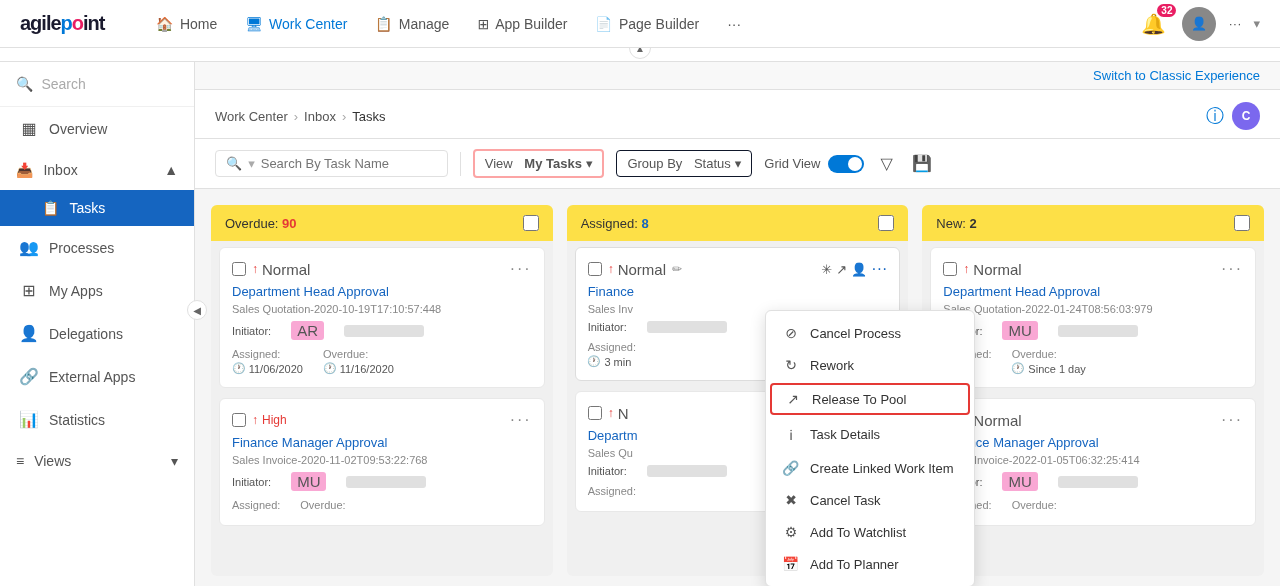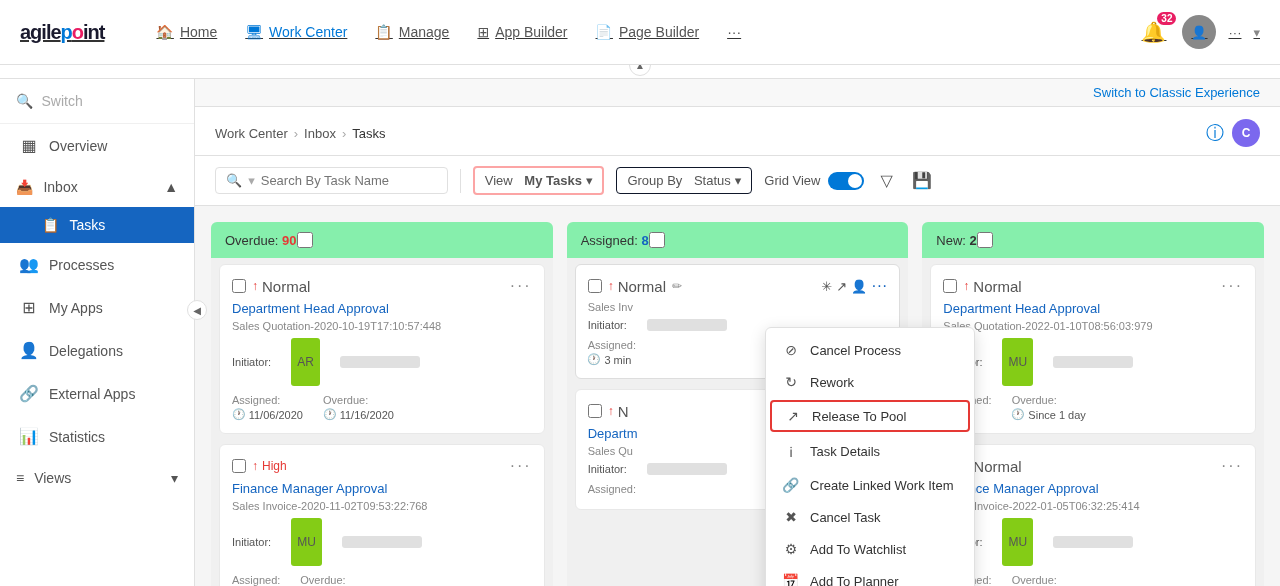--- a/index.html
+++ b/index.html
@@ -1,29 +1,28 @@
 <!DOCTYPE html>
 <html><head>
   <meta charset="utf-8">
   <style>
     * { box-sizing: border-box; margin: 0; padding: 0; }
     body { font-family: -apple-system, BlinkMacSystemFont, 'Segoe UI', sans-serif; font-size: 13px; color: #333; background: #f5f5f5; overflow: hidden; }
 
     
     .top-nav {
-      height: 65px;
+      height: 48px;
       background: #fff;
       border-bottom: 1px solid #e0e0e0;
       display: flex;
       align-items: center;
       padding: 0 20px;
       gap: 30px;
       position: relative;
       z-index: 100;
-      text-decoration: underline;
     }
     .logo { display: flex; align-items: center; margin-right: 10px; }
     .nav-items { display: flex; align-items: center; gap: 4px; flex: 1; }
     .nav-item {
       display: flex; align-items: center; gap: 6px;
       padding: 6px 12px; border-radius: 4px;
       cursor: pointer; color: #555; font-size: 14px; white-space: nowrap;
       text-decoration: none;
     }
     .nav-item.active { color: #0078d7; }
@@ -139,42 +138,42 @@
       flex: 1; display: flex; gap: 0; overflow: hidden;
       padding: 16px; background: #f5f5f5;
     }
     .kanban-col {
       flex: 1; display: flex; flex-direction: column;
       background: #f0f0f0; border-radius: 6px; margin-right: 14px;
       min-width: 0; overflow: hidden;
     }
     .kanban-col:last-child { margin-right: 0; }
     .kanban-header {
-      display: flex; align-items: center; justify-content: flex-start;
-      padding: 10px 14px; background: #86efac;
+      display: flex; align-items: center; justify-content: space-between;
+      padding: 10px 14px; background: #fde047;
     }
     .kanban-cards { flex: 1; overflow-y: auto; padding: 6px 8px; }
     .kanban-checkbox { width: 16px; height: 16px; border: 1px solid #aaa; cursor: pointer; }
 
     
     .task-card {
       background: #fff; border-radius: 6px; padding: 12px;
       margin-bottom: 10px; border: 1px solid #e8e8e8; position: relative;
     }
     .card-header { display: flex; align-items: center; justify-content: space-between; margin-bottom: 6px; }
     .card-priority { display: flex; align-items: center; gap: 4px; font-size: 12px; }
     .priority-up { color: #e53935; }
     .priority-high { color: #e53935; font-size: 12px; }
     .priority-normal { color: #555; font-size: 15px; }
     .card-menu { color: #888; cursor: pointer; font-size: 16px; letter-spacing: 2px; }
     .card-checkbox { width: 14px; height: 14px; border: 1px solid #aaa; cursor: pointer; }
     .card-title { color: #1565c0; font-size: 13px; font-weight: 500; cursor: pointer; margin-bottom: 4px; }
     .card-subtitle { font-size: 11px; color: #888; margin-bottom: 6px; }
     .card-initiator { font-size: 11px; color: #555; margin-bottom: 8px; display: flex; align-items: center; gap: 20px; }
-    .initiator-badge { background: #84cc16; padding: 17px 6px; border-radius: 3px; font-size: 12px; color: #555; }
+    .initiator-badge { background: #f9a8d4; padding: 1px 6px; border-radius: 3px; font-size: 15px; color: #555; }
     .blurred { background: #e0e0e0; border-radius: 3px; width: 80px; height: 12px; display: inline-block; vertical-align: middle; }
     .card-dates { display: flex; gap: 20px; font-size: 11px; color: #555; }
     .card-date-label { color: #888; margin-bottom: 2px; }
     .card-date-val { color: #555; display: flex; align-items: center; gap: 3px; }
     .clock-icon { font-size: 11px; }
 
     
     .card-menu-icons { display: flex; gap: 4px; align-items: center; }
     .menu-dots-blue { color: #1565c0; cursor: pointer; font-size: 16px; }
 
@@ -267,21 +266,21 @@
 
 <div style="position:relative;background:#fff;border-bottom:1px solid #e0e0e0;height:14px;display:flex;align-items:center;justify-content:center;">
   <div style="width:22px;height:22px;background:#fff;border:1px solid #e0e0e0;border-radius:50%;display:flex;align-items:center;justify-content:center;cursor:pointer;font-size:10px;color:#666;position:absolute;top:-11px;">▲</div>
 </div>
 
 <div class="layout">
 
   <div class="sidebar">
     <div class="sidebar-search">
       <span>🔍</span>
-      <span style="color:#aaa;">Switch</span>
+      <span style="color:#aaa;">Search</span>
     </div>
     <div class="sidebar-item">
       <span class="si-icon">▦</span>
       <span>Overview</span>
     </div>
     <div class="sidebar-group">
       <div class="sidebar-group-left">
         <span>📥</span>
         <span>Inbox</span>
       </div>
@@ -467,20 +466,21 @@
                 </div>
                 <span style="color:#888;font-size:12px;cursor:pointer;">✏</span>
               </div>
               <div class="card-menu-icons">
                 <span style="color:#555;cursor:pointer;font-size:13px;">✳</span>
                 <span style="color:#555;cursor:pointer;font-size:13px;">↗</span>
                 <span style="color:#555;cursor:pointer;font-size:13px;">👤</span>
                 <span class="menu-dots-blue">···</span>
               </div>
             </div>
+            <div class="card-title">Finance</div>
             <div class="card-subtitle">Sales Inv</div>
             <div class="card-initiator">
               <span>Initiator:</span>
               <span class="blurred"></span>
             </div>
             <div class="card-dates">
               <div>
                 <div class="card-date-label">Assigned:</div>
                 <div class="card-date-val">
                   <span class="clock-icon">🕐</span>
@@ -531,21 +531,21 @@
               <div style="display:flex;align-items:center;gap:6px;">
                 <input type="checkbox" class="card-checkbox" style="">
                 <div class="card-priority">
                   <span class="priority-up">↑</span>
                   <span class="priority-normal">Normal</span>
                 </div>
               </div>
               <span class="card-menu">···</span>
             </div>
             <div class="card-title">Department Head Approval</div>
-            <div class="card-subtitle">Sales Quotation-2022-01-10T08:56:03:979</div>
+            <div class="card-subtitle">Sales Quotation-2022-01-24T08:56:03:979</div>
             <div class="card-initiator">
               <span>Initiator:</span>
               <span class="initiator-badge">MU</span>
               <span class="blurred"></span>
             </div>
             <div class="card-dates">
               <div>
                 <div class="card-date-label">Assigned:</div>
                 <div class="card-date-val">
                   <span>NA</span>

